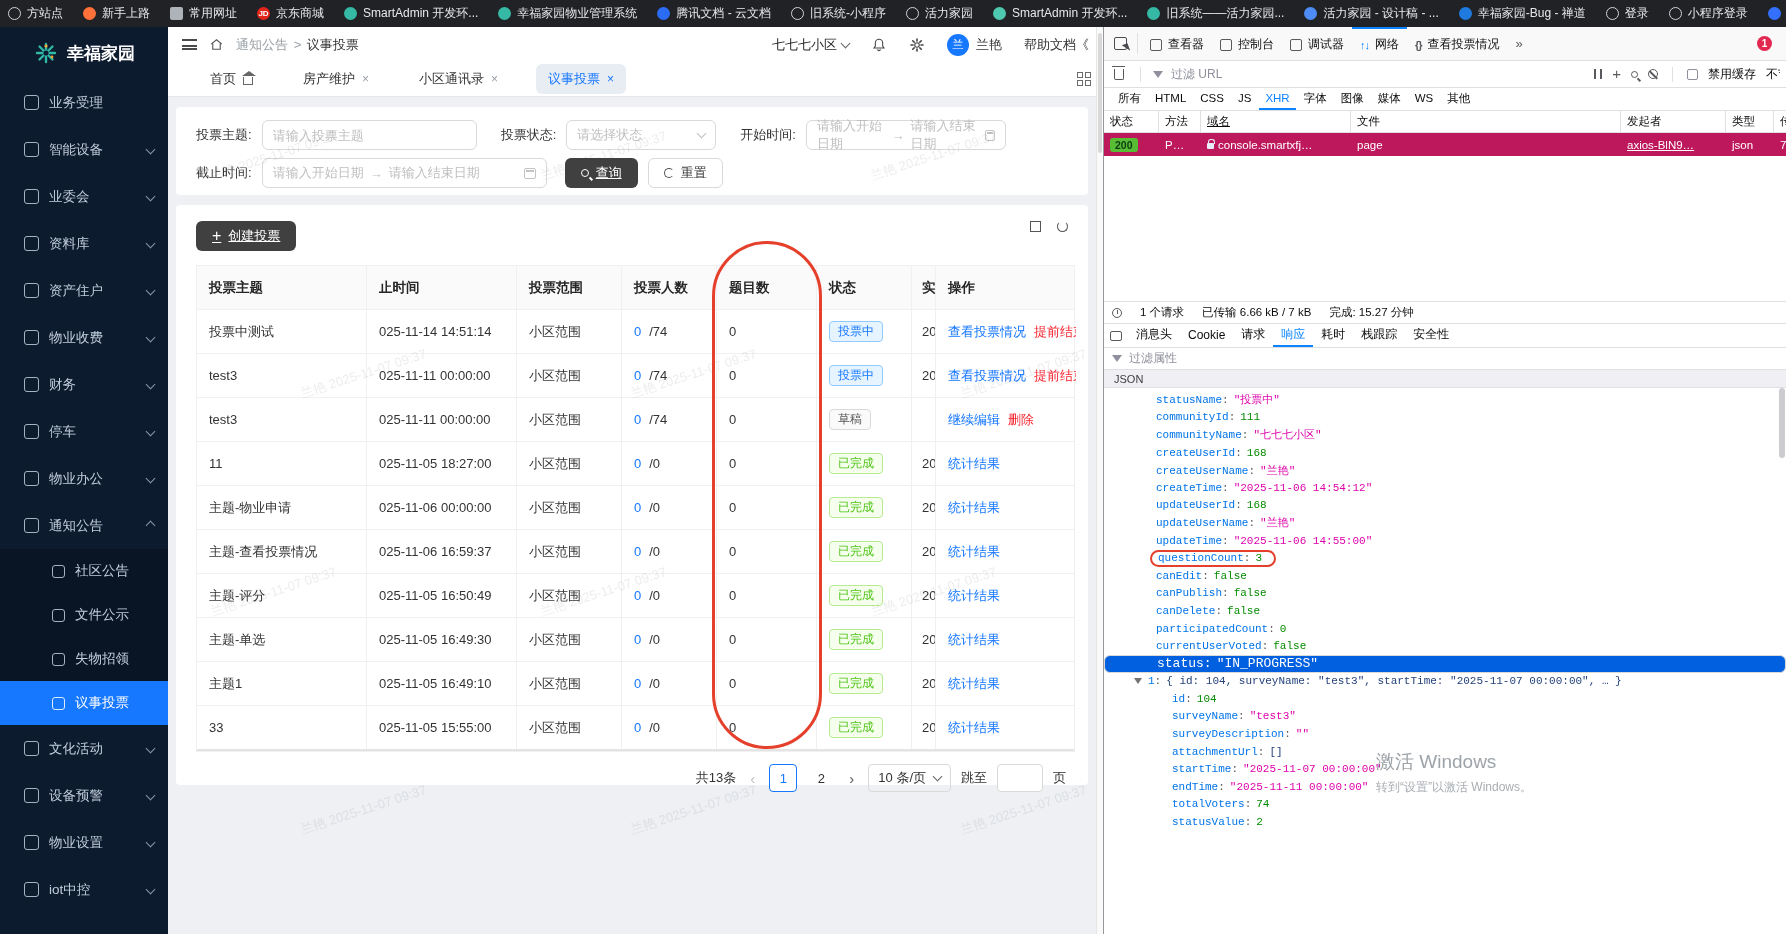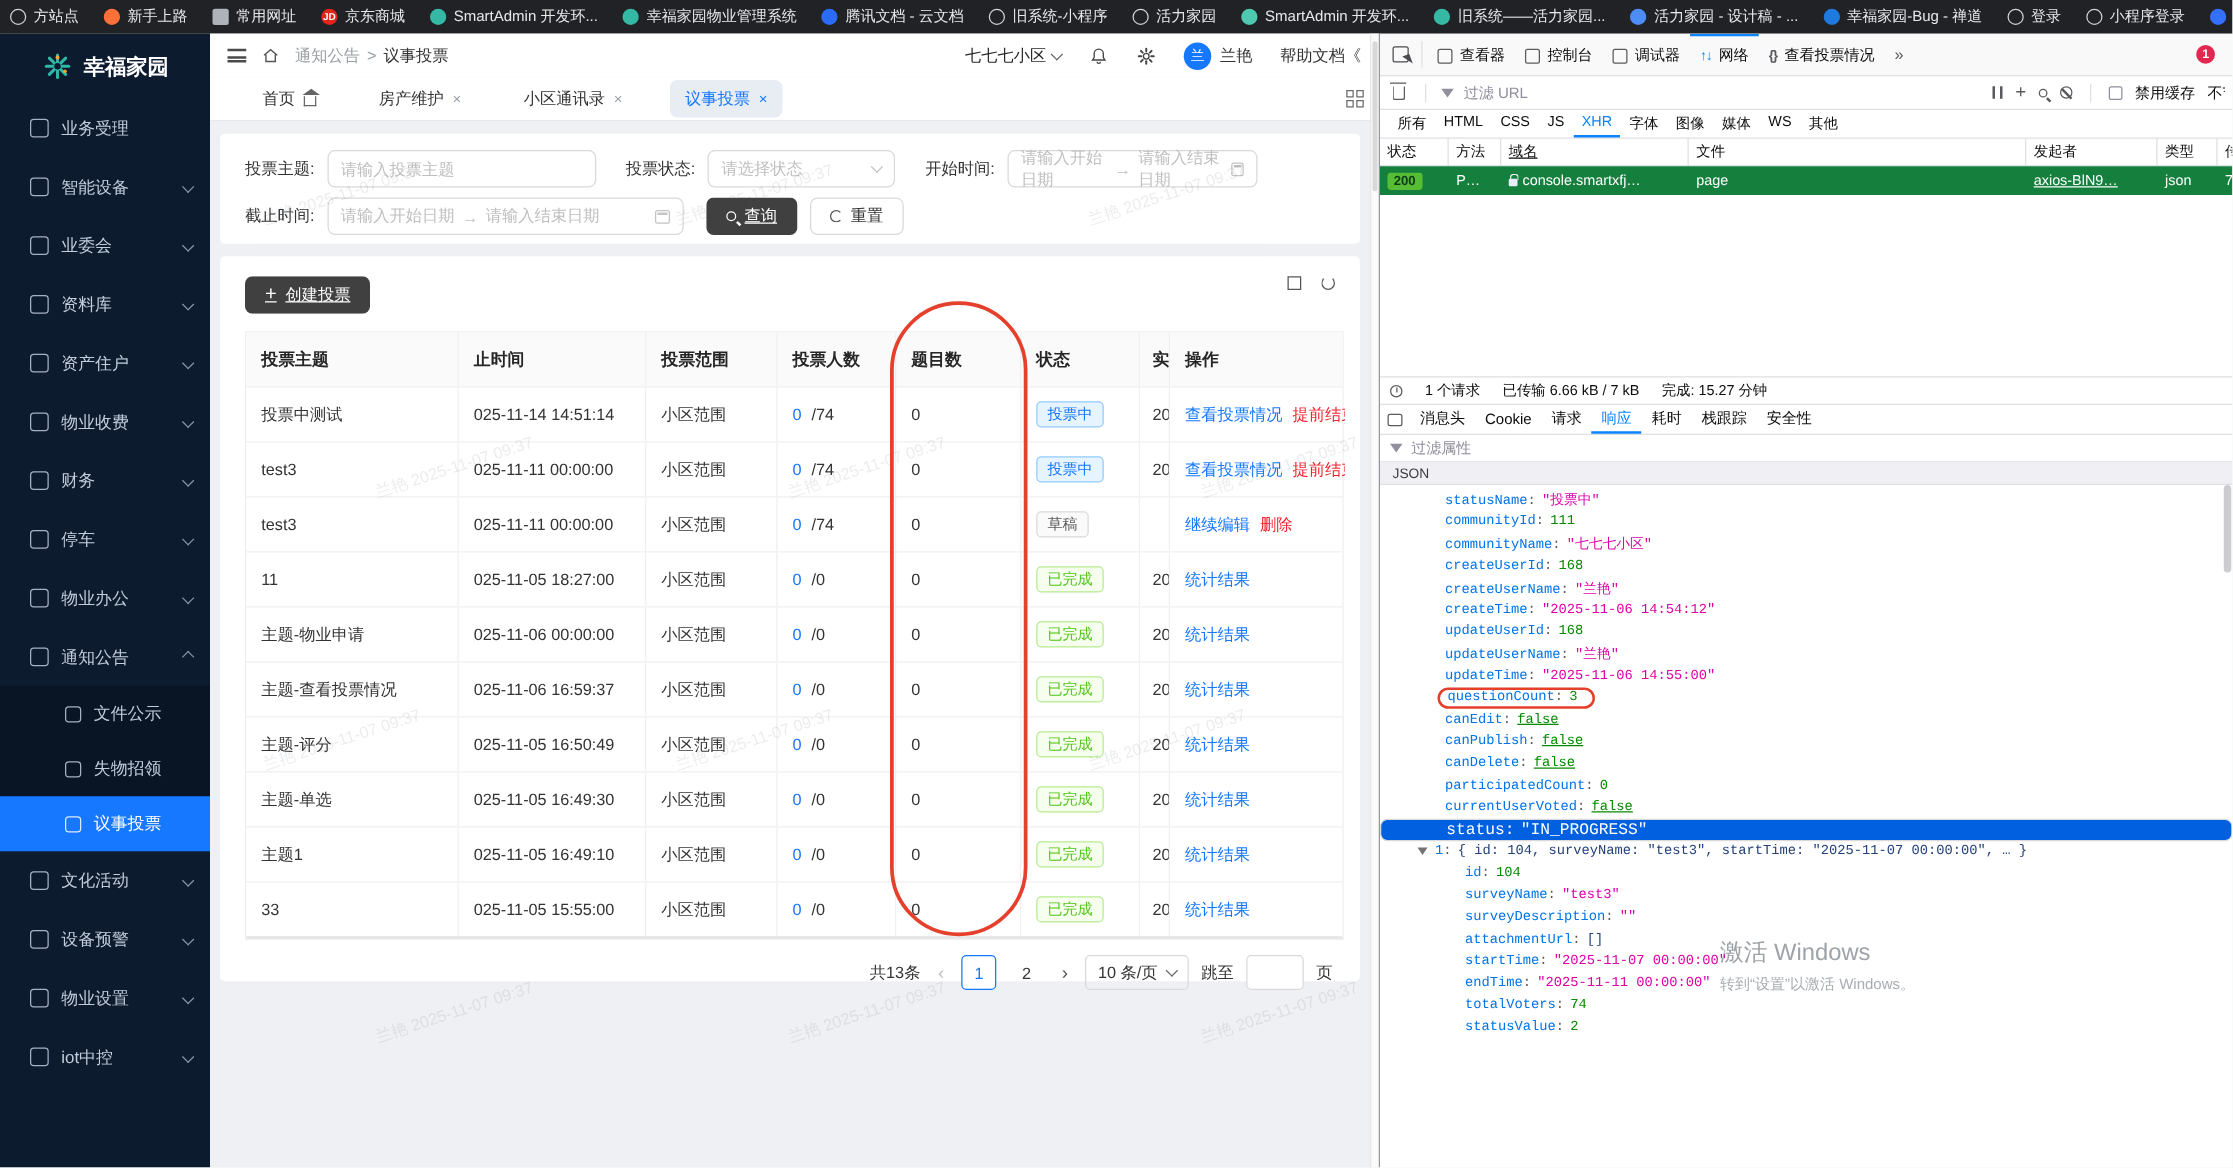--- a/index.html
+++ b/index.html
@@ -136,21 +136,21 @@
   .i-block { width:10px; height:10px; border:1.5px solid #5a5a5e; border-radius:50%; position:relative; }
   .i-block::after { content:""; position:absolute; left:-1px; top:3.5px; width:11px; height:1.5px; background:#5a5a5e; transform:rotate(45deg); }
   .cbx { width:11px; height:11px; border:1.3px solid #8f8f9d; border-radius:2px; background:#fff; }
 
   .dt-typebar { height:23px; border-bottom:1px solid #e0e0e2; display:flex; align-items:stretch; gap:2px; padding:0 8px; font-size:11.5px; }
   .tfil { display:flex; align-items:center; padding:0 6px; border-bottom:2px solid transparent; color:#0c0c0d; cursor:pointer; }
   .tfil.active { color:#0a84ff; border-bottom-color:#0a84ff; }
 
   .dt-listhead { height:22px; border-bottom:1px solid #e0e0e2; display:flex; font-size:11.5px; }
   .lh-cell { border-right:1px solid #e0e0e2; display:flex; align-items:center; padding:0 6px; overflow:hidden; white-space:nowrap; flex:0 0 auto; }
-  .dt-req { height:23px; background:#15803d; color:#fff; display:flex; align-items:center; font-size:11.5px; }
+  .dt-req { height:23px; background:#be185d; color:#fff; display:flex; align-items:center; font-size:11.5px; }
   .rq-cell { padding:0 6px; overflow:hidden; white-space:nowrap; flex:0 0 auto; display:flex; align-items:center; gap:4px; }
   .chip-200 { background:#57bd35; color:#0b3b12; border-radius:3px; padding:0 5px; font-size:10.5px; font-weight:bold; line-height:14px; }
   .i-lock { width:7px; height:6px; background:#e8eef8; border-radius:1px; position:relative; margin-top:3px; }
   .i-lock::before { content:""; position:absolute; top:-4px; left:1px; width:5px; height:4px; border:1.3px solid #e8eef8; border-bottom:none; border-radius:3px 3px 0 0; }
   .u { text-decoration:underline; }
   .dt-listbody { height:145px; background:#fff; }
 
   .dt-summary { height:23px; border-top:1px solid #e0e0e2; border-bottom:1px solid #e0e0e2; display:flex; align-items:center; gap:18px; padding:0 8px; font-size:11.5px; }
   .i-clock { width:10px; height:10px; border:1.4px solid #5a5a5e; border-radius:50%; position:relative; }
   .i-clock::after { content:""; position:absolute; left:4px; top:1.5px; width:1.3px; height:3.5px; background:#5a5a5e; }
@@ -167,21 +167,21 @@
   .jline { height:17.6px; display:flex; align-items:center; padding-left:52px; white-space:nowrap; }
   .jline.nested { padding-left:68px; }
   .jline.toggle { padding-left:30px; }
   .jline.sel { background:#0060df; }
   .jline.sel .jname, .jline.sel .jsep, .jline.sel .jval { color:#fff !important; }
   .jcaret { border-left:4px solid transparent; border-right:4px solid transparent; border-top:6px solid #737373; margin-right:6px; }
   .jname { color:#0074e8; }
   .jsep { color:#585959; margin-right:5px; }
   .v-num { color:#058b00; }
   .v-str { color:#dd00a9; }
-  .v-bool { color:#058b00;text-decoration:underline; }
+  .v-bool { color:#058b00; }
   .v-obj { color:#24427c; }
   .joval { display:inline-flex; align-items:center; border:2px solid #e5402b; border-radius:12px; padding:0 12px 1px 6px; margin-left:-6px; }
   .dt-scroll { position:absolute; right:1px; top:0; width:6px; height:70px; background:#cdcdd1; border-radius:3px; }
 
   #win-watermark { position:absolute; left:272px; top:722px; color:#9da3a8; pointer-events:none; }
   #win-watermark .l1 { font-size:19px; }
   #win-watermark .l2 { font-size:12px; margin-top:4px; color:#a8adb2; }
 </style>
 </head>
 <body>
@@ -311,20 +311,24 @@
         </div>
         <div class="side-item">
           <i class="mi-icon"></i>
           <span>物业办公</span>
           <i class="chev down"></i>
         </div>
         <div class="side-item">
           <i class="mi-icon"></i>
           <span>通知公告</span>
           <i class="chev up"></i>
+        </div>
+        <div class="side-item sub">
+          <i class="mi-icon"></i>
+          <span>社区公告</span>
         </div>
         <div class="side-item sub">
           <i class="mi-icon"></i>
           <span>文件公示</span>
         </div>
         <div class="side-item sub">
           <i class="mi-icon"></i>
           <span>失物招领</span>
         </div>
         <div class="side-item sub active">

